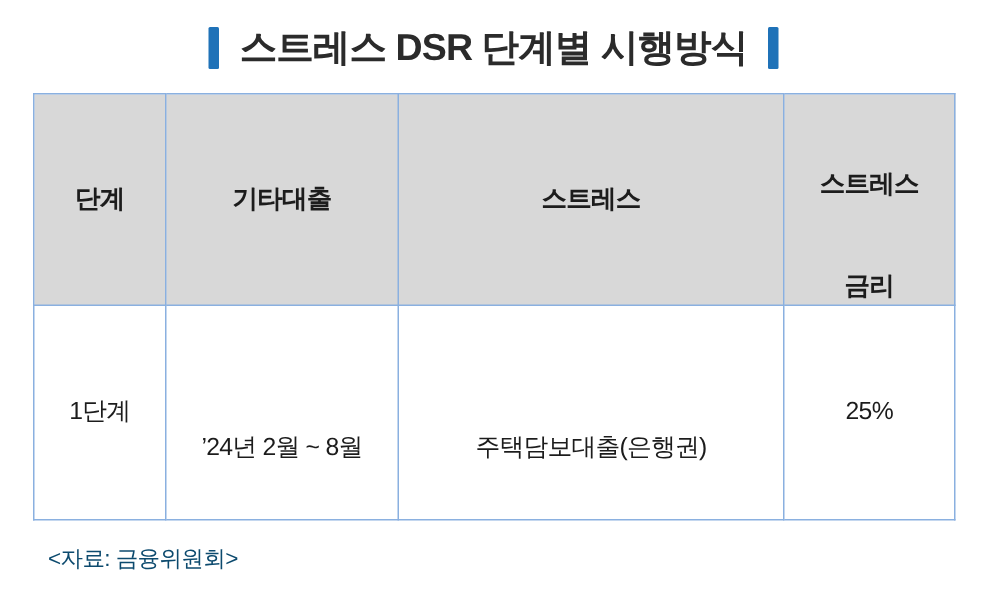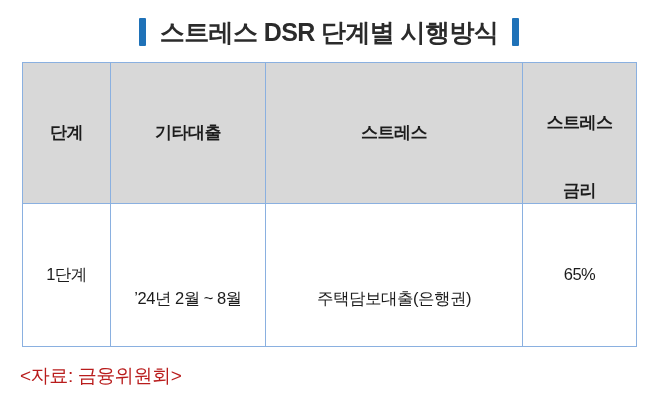--- a/index.html
+++ b/index.html
@@ -96,26 +96,26 @@
 
   .row-1 td { height: 68px; }
   .row-2 td { height: 74px; }
   .row-3 td { height: 72px; }
 
   .cell-line { display: block; margin-top: 48px; }
 
   
   .source {
     position: absolute;
-    left: 20px;
+    left: 32px;
     top: 363px;
-    font-size: 19px;
+    font-size: 15px;
     font-weight: 400;
     letter-spacing: -0.4px;
-    color: #b91c1c;
+    color: #0c4a6e;
     white-space: nowrap;
   }
 </style>
 </head>
 <body>
 
 <div class="page">
 
   <div class="title-row">
     <span class="title-bar"></span>
@@ -144,21 +144,21 @@
       </thead>
       <tbody>
         <tr class="row-1">
           <td>1단계</td>
           <td>
             <span class="cell-line">’24년 2월 ~ 8월</span>
           </td>
           <td>
             <span class="cell-line">주택담보대출(은행권)</span>
           </td>
-          <td>65%</td>
+          <td>25%</td>
         </tr>
       </tbody>
     </table>
   </div>
 
   <div class="source">&lt;자료: 금융위원회&gt;</div>
 
 </div>
 
 </body></html>

